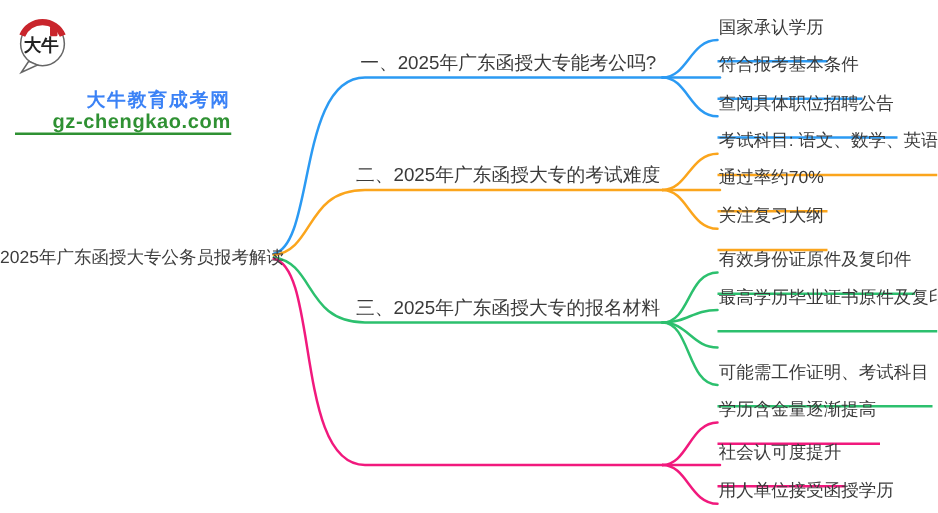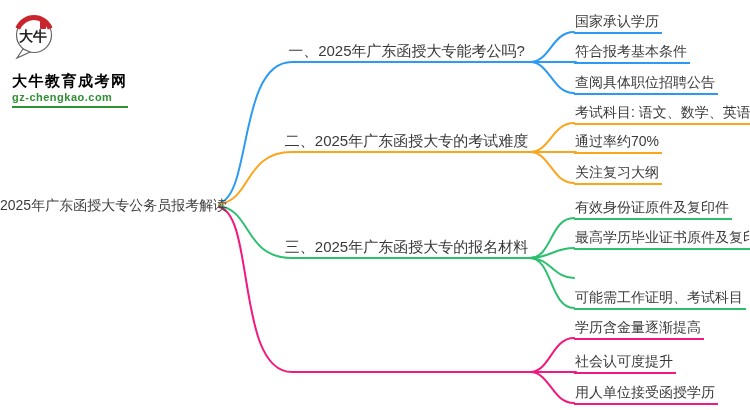--- a/index.html
+++ b/index.html
@@ -24,42 +24,42 @@
   }
   .branch-label{
     left:283px;width:247px;
     text-align:center;
     font-size:15px;height:20px;line-height:20px;
     color:#3a3a3a;
   }
   .leaf-label{
     left:574px;
     font-size:14px;line-height:17px;
-    padding:0 3px 2px 1px;
+    padding:0 3px 18px 1px;
     border-bottom:2px solid #999;
     color:#3a3a3a;
   }
   
   .b1t{top:41px;} .b2t{top:131px;} .b3t{top:237px;} .b4t{top:351px;}
   
   .l1a{top:13px;}  .l1b{top:43px;}  .l1c{top:74px;}
   .l2a{top:104px;} .l2b{top:133px;} .l2c{top:164px;}
   .l3a{top:199px;} .l3b{top:229px;} .l3c{top:259px;} .l3d{top:289px;}
   .l4a{top:319px;} .l4b{top:353px;} .l4c{top:384px;}
   
   .logo{
     position:absolute;left:12px;top:12px;
     display:flex;align-items:flex-start;gap:6px;flex-direction:column;
   }
   .logo-text{display:flex;flex-direction:column;padding-top:6px;}
   .logo-title{
     font-size:15px;font-weight:bold;letter-spacing:1.5px;line-height:18px;
   }
   .logo-url{
-    font-size:11px;font-weight:bold;letter-spacing:0.5px;line-height:15px;
+    font-size:16px;font-weight:bold;letter-spacing:0.5px;line-height:15px;margin-left:30px;
   }
   .logo-rule{height:2px;width:100%;margin-top:1px;}
 </style>
 </head>
 <body>
 
 <div class="stage">
 
   <svg class="wires" width="750" height="410" viewBox="0 0 750 410">
 
@@ -95,21 +95,21 @@
 
   <div class="logo">
     <svg width="46" height="48" viewBox="0 0 46 48">
       <circle cx="22" cy="23" r="17.5" fill="#ffffff" stroke="#666666" stroke-width="1.2"></circle>
       <path d="M5.8,16.5 A17.5,17.5 0 0 1 38.2,16.5" fill="none" stroke="#c9252c" stroke-width="5"></path>
       <rect x="28" y="9" width="6" height="8" fill="#c9252c" rx="1"></rect>
       <text x="21" y="29" text-anchor="middle" font-size="14" font-weight="bold" fill="#222222">大牛</text>
       <path d="M11,37 L5,46 L18,40 Z" fill="#ffffff" stroke="#666666" stroke-width="1.2"></path>
     </svg>
     <div class="logo-text">
-      <span class="logo-title" style="color: #000000; text-align: right;">大牛教育成考网</span>
+      <span class="logo-title" style="color: #3b82f6; text-align: right;">大牛教育成考网</span>
       <span class="logo-url" style="color: rgb(47, 145, 51);">gz-chengkao.com</span>
       <span class="logo-rule" style="background-color: rgb(47, 145, 51);"></span>
     </div>
   </div>
 
   <div class="label root-label">2025年广东函授大专公务员报考解读</div>
 
   <div class="label branch-label b1t">一、2025年广东函授大专能考公吗?</div>
   <div class="label branch-label b2t">二、2025年广东函授大专的考试难度</div>
   <div class="label branch-label b3t">三、2025年广东函授大专的报名材料</div>

